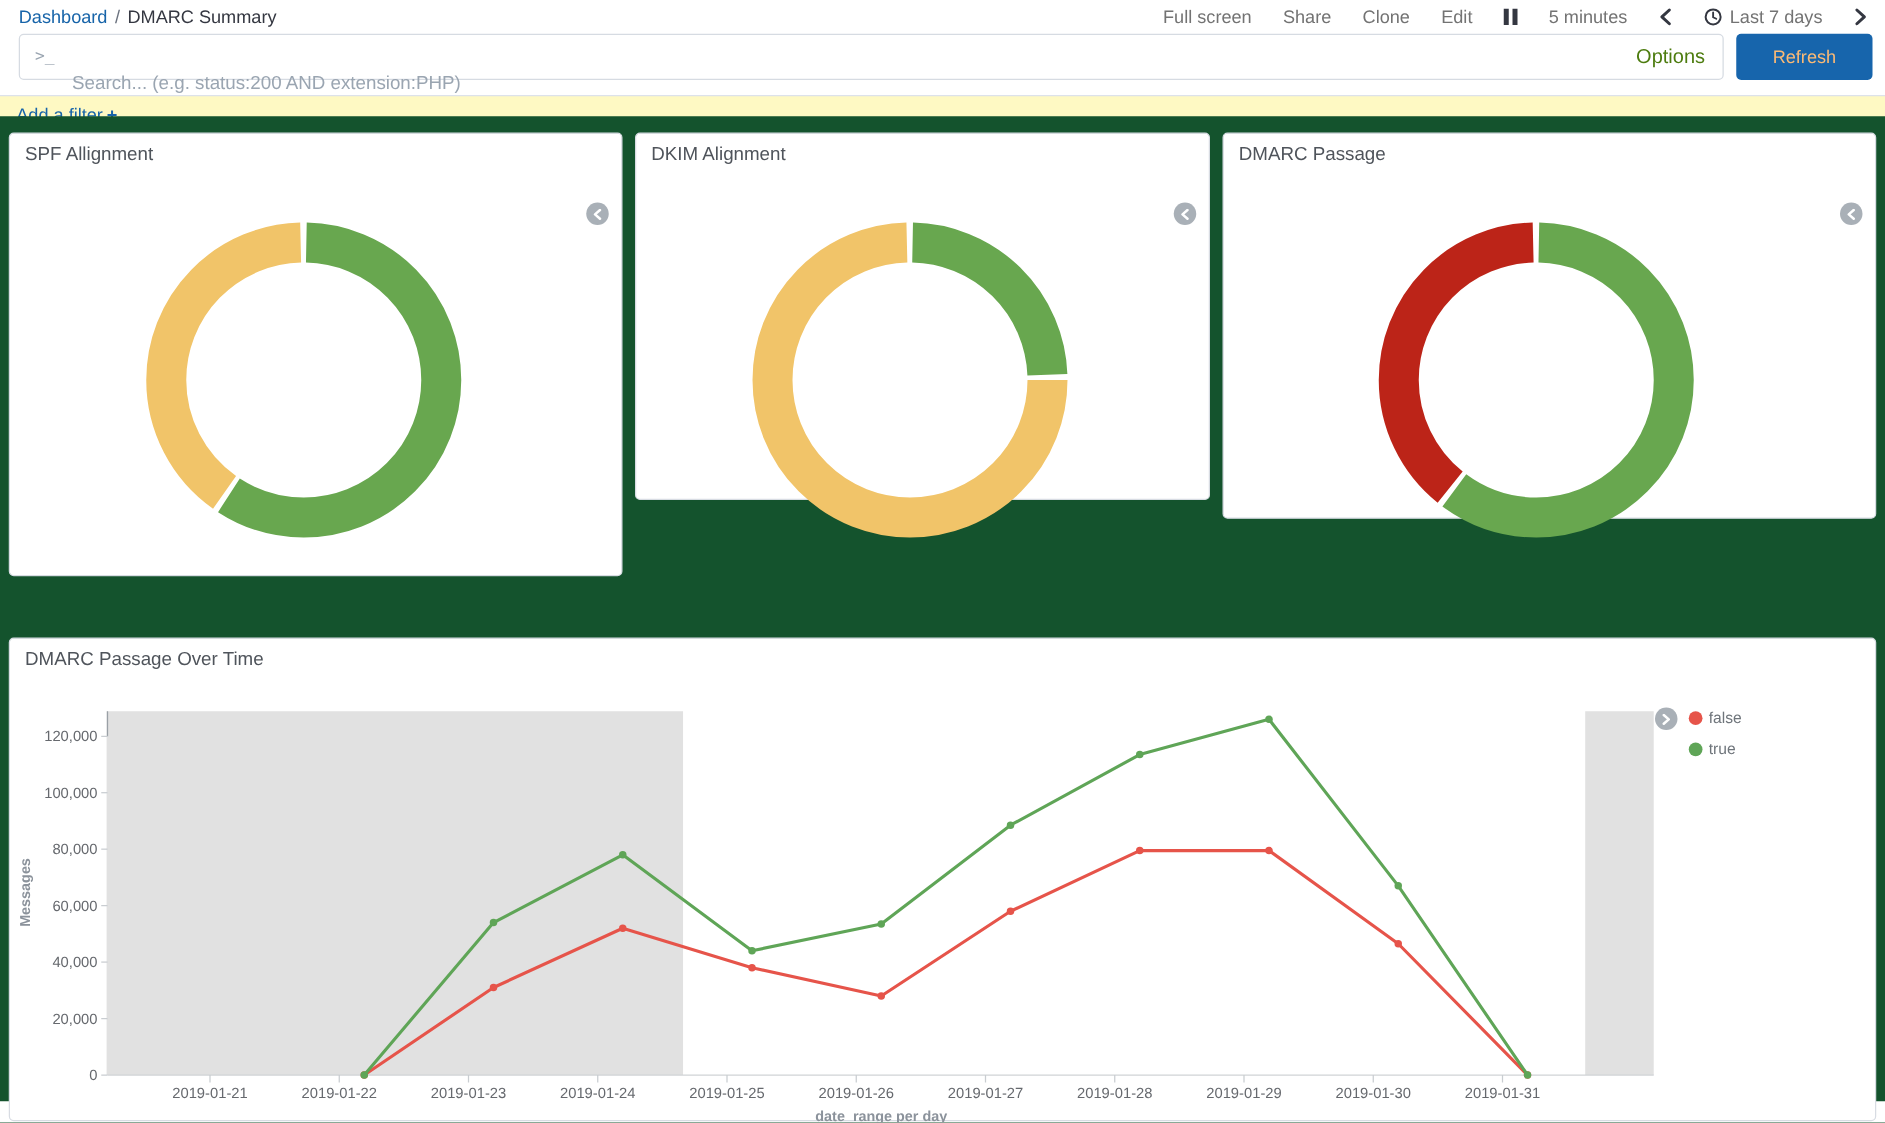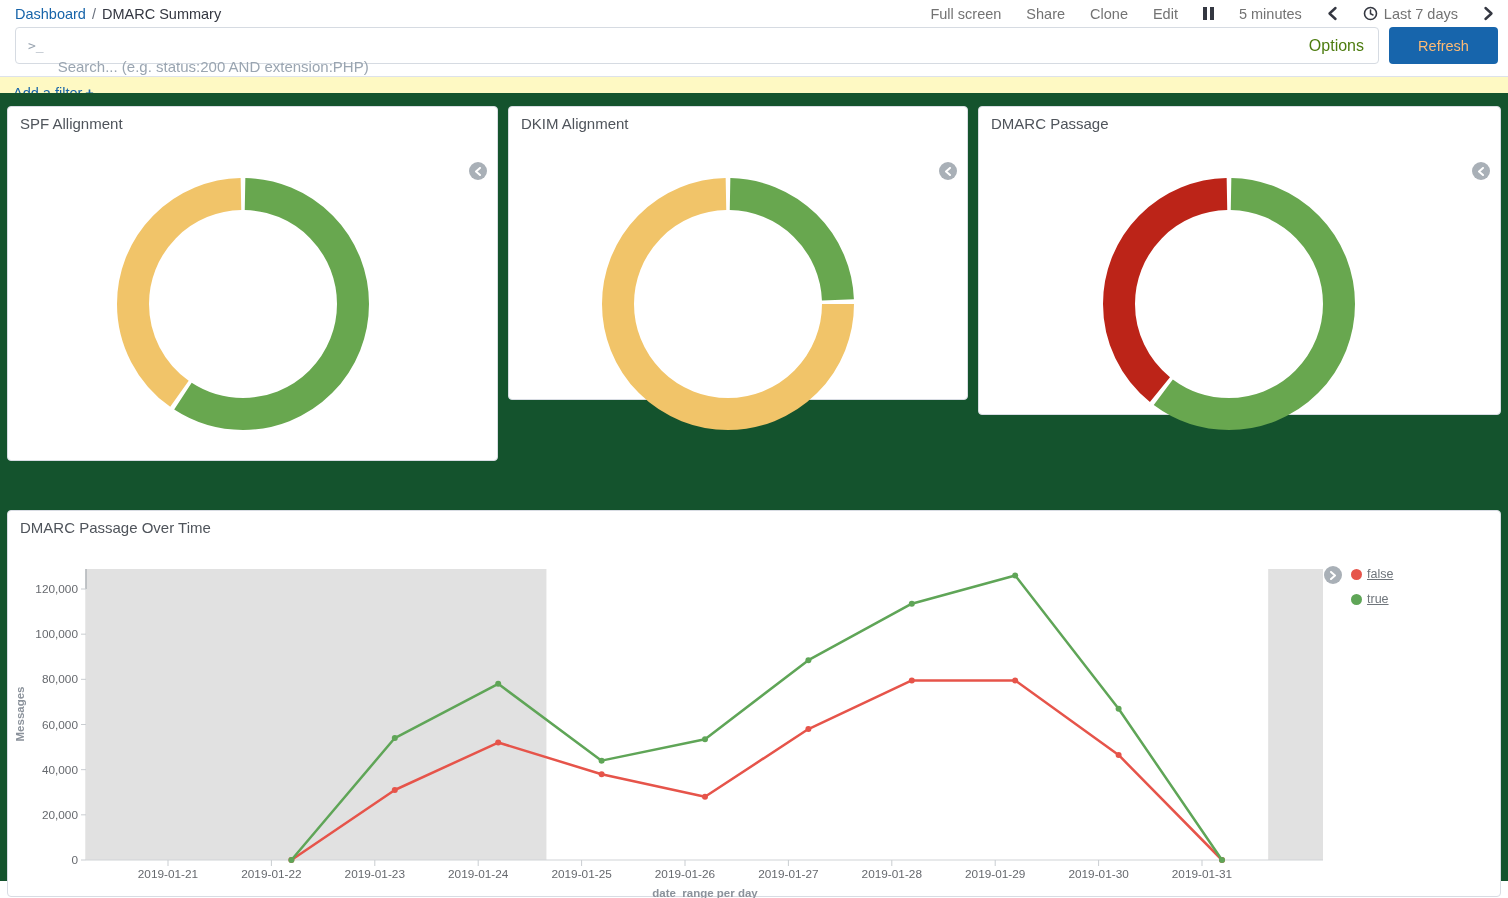--- a/index.html
+++ b/index.html
@@ -43,21 +43,21 @@
   .panel{position:absolute;background:#fff;border:1px solid #d8dce3;border-radius:4px;box-sizing:border-box;}
   .panel-title{position:absolute;left:12px;top:8px;font-size:15px;color:#4f545b;white-space:nowrap;}
   #p1{left:7px;top:13px;width:491px;height:355px;}
   #p2{left:508px;top:13px;width:460px;height:294px;}
   #p3{left:978px;top:13px;width:523px;height:309px;}
   #p4{left:7px;top:377px;width:1494px;height:387px;margin-top:40px;}
   .panel svg.fill{position:absolute;left:0;top:0;}
   .toggle{position:absolute;width:18px;height:18px;border-radius:50%;background:#a9b0b7;
     display:flex;align-items:center;justify-content:center;cursor:pointer;}
   .legend{position:absolute;left:1343px;top:56px;display:flex;flex-direction:column;gap:11px;}
-  .legend-item{display:flex;align-items:center;gap:5px;font-size:12.5px;color:#6f757b;cursor:pointer;text-decoration:underline;}
+  .legend-item{display:flex;align-items:center;gap:5px;font-size:12.5px;color:#6f757b;cursor:pointer;}
   .legend-item .dot{width:11px;height:11px;border-radius:50%;display:inline-block;}
   
   text{font-family:"Liberation Sans",sans-serif;}
   .xtick,.ytick{fill:#66696e;font-size:11.8px;}
   .axis-title{fill:#8b929b;font-size:11.5px;font-weight:bold;}
 </style>
 </head>
 <body>
 
 <div class="topnav">

